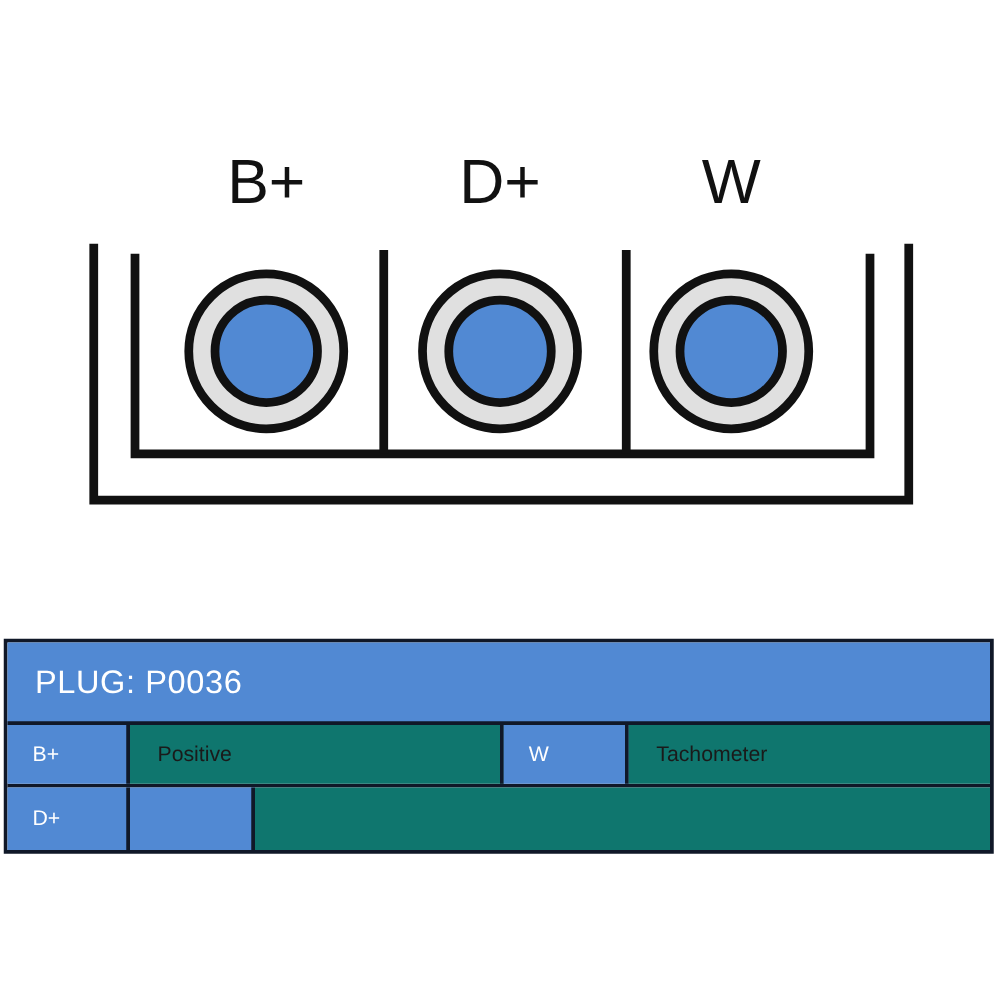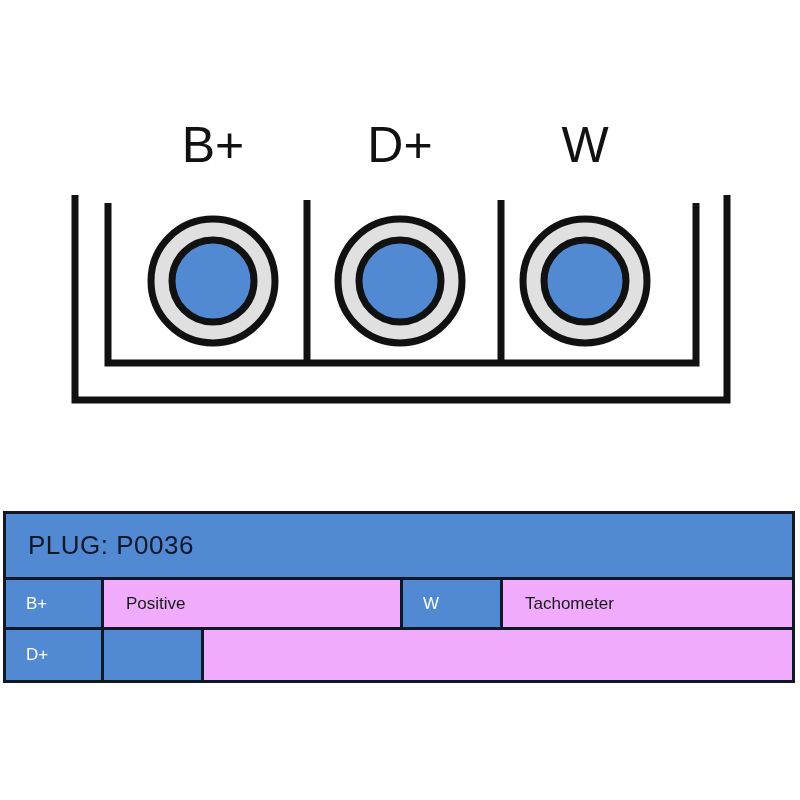--- a/index.html
+++ b/index.html
@@ -51,21 +51,21 @@
 
   #table-header {
     background: #5189D3;
     border-bottom: 3px solid #101828;
     height: 66px;
     display: flex;
     align-items: center;
     box-sizing: border-box;
   }
   #table-header-title {
-    color: #0f172a;
+    color: #ffffff;
     font-size: 26px;
     padding-left: 22px;
     letter-spacing: 0.5px;
   }
 
   .table-row {
     display: flex;
     height: 50px;
     box-sizing: border-box;
   }
@@ -81,21 +81,21 @@
   }
   .cell-pin {
     background: #5189D3;
     color: #ffffff;
     width: 98px;
     flex: 0 0 98px;
     padding-left: 20px;
     border-right: 3px solid #101828;
   }
   .cell-desc {
-    background: #f0abfc;
+    background: #0f766e;
     color: #1a1a1a;
     flex: 1 1 auto;
     padding-left: 22px;
     border-right: 3px solid #101828;
   }
   .cell-desc-left { flex: 0 0 299px; width: 299px; }
   .cell-desc-right { border-right: none; }
   .cell-pin-right { flex: 0 0 100px; width: 100px; }
 </style>
 </head>

